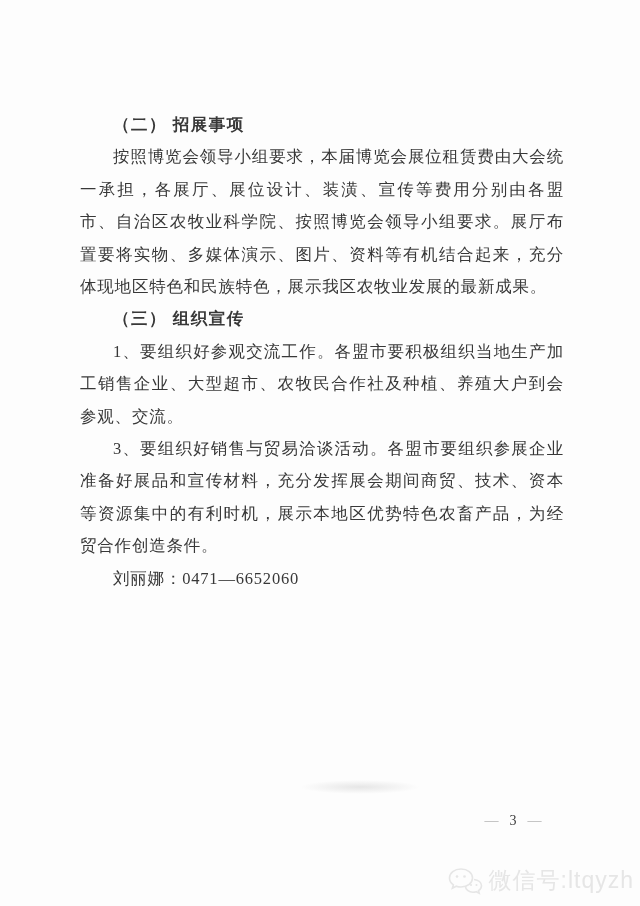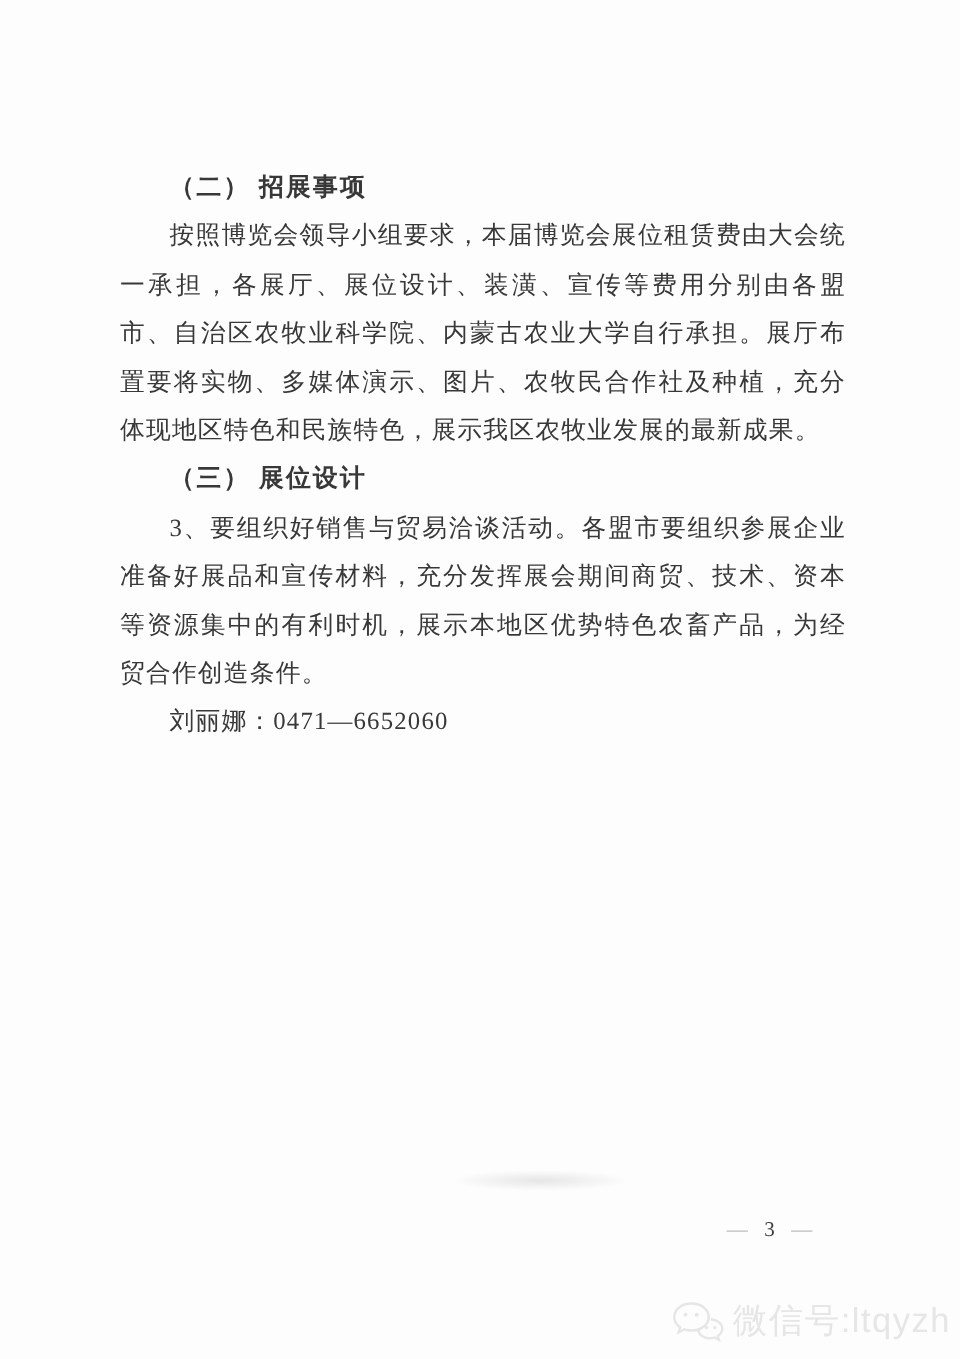--- a/index.html
+++ b/index.html
@@ -74,22 +74,23 @@
   }
   .watermark .wicon { display: inline-flex; }
 </style>
 </head>
 <body>
 
 <div class="page">
 
   <div class="doc">
     <p class="heading">（二） 招展事项</p>
-    <p class="body">按照博览会领导小组要求，本届博览会展位租赁费由大会统一承担，各展厅、展位设计、装潢、宣传等费用分别由各盟市、自治区农牧业科学院、内蒙古农业大学自行承担。展厅布置要将实物、多媒体演示、图片、农牧民合作社及种植，充分体现地区特色和民族特色，展示我区农牧业发展的最新成果。</p>
-    <p class="heading">（三） 展位设计</p>
+    <p class="body">按照博览会领导小组要求，本届博览会展位租赁费由大会统一承担，各展厅、展位设计、装潢、宣传等费用分别由各盟市、自治区农牧业科学院、按照博览会领导小组要求。展厅布置要将实物、多媒体演示、图片、资料等有机结合起来，充分体现地区特色和民族特色，展示我区农牧业发展的最新成果。</p>
+    <p class="heading">（三） 组织宣传</p>
+    <p class="body">1、要组织好参观交流工作。各盟市要积极组织当地生产加工销售企业、大型超市、农牧民合作社及种植、养殖大户到会参观、交流。</p>
     <p class="body">3、要组织好销售与贸易洽谈活动。各盟市要组织参展企业准备好展品和宣传材料，充分发挥展会期间商贸、技术、资本等资源集中的有利时机，展示本地区优势特色农畜产品，为经贸合作创造条件。</p>
     <p class="body">刘丽娜：0471—6652060</p>
   </div>
 
   <div class="smudge"></div>
 
   <div class="pagenum">
     <span class="dash">—</span>
     <span class="num">3</span>
     <span class="dash">—</span>

